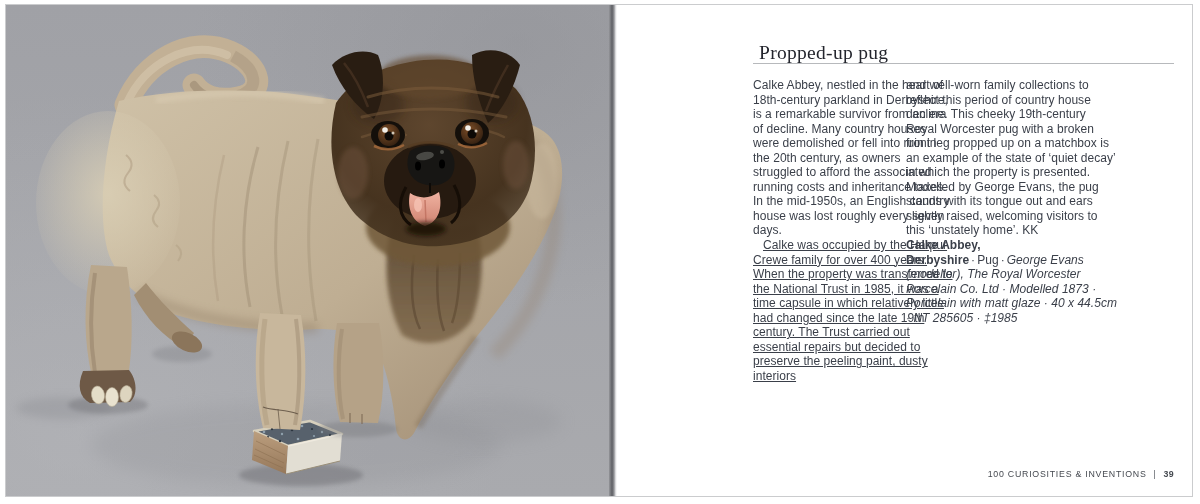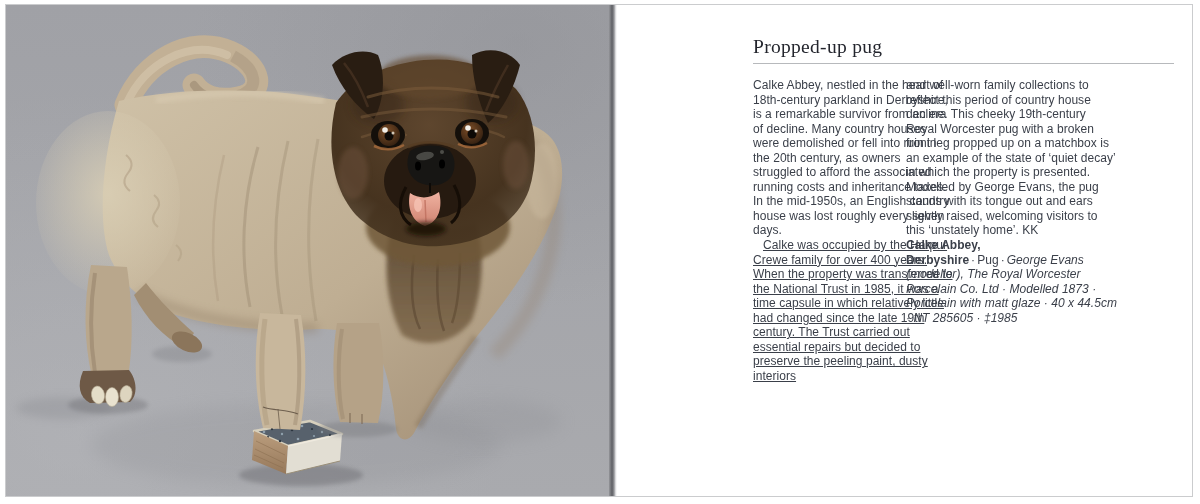--- a/index.html
+++ b/index.html
@@ -15,21 +15,21 @@
     position:absolute; left:0; top:0; width:603px; height:491px; overflow:hidden;
   }
   .photo svg { display:block; width:603px; height:491px; }
   .gutter {
     position:absolute; left:603px; top:0; width:8px; height:491px;
     background:linear-gradient(to right,#95969a 0%,#5e5f64 38%,#8f9094 62%,#e7e7e9 85%,#ffffff 100%);
   }
   .textpage { position:absolute; left:611px; top:0; right:0; bottom:0; background:#fff; }
 
   .title {
-    position:absolute; left:747px; top:30px; margin:0;
+    position:absolute; left:747px; top:30px; margin:6px;
     font-family:"Liberation Serif", serif; font-weight:400;
     font-size:19.5px; line-height:24px; letter-spacing:0.3px; color:#23252d;
   }
   .rule { position:absolute; left:747px; top:58px; width:421px; height:1px; background:#b7b9bc; }
 
   .col { position:absolute; top:73px; }
   .col1 { left:747px; width:200px; }
   .col2 { left:900px; width:211px; }
   .col p {
     margin:0; font-size:12px; line-height:14.55px; letter-spacing:0.04px;
@@ -290,14 +290,15 @@
   <div class="col col1">
     <p>Calke Abbey, nestled in the heart of 18th-century parkland in Derbyshire, is a remarkable survivor from an era of decline. Many country houses were demolished or fell into ruin in the 20th century, as owners struggled to afford the associated running costs and inheritance taxes. In the mid-1950s, an English country house was lost roughly every seven days.</p>
     <p class="indent">Calke was occupied by the Harpur Crewe family for over 400 years. When the property was transferred to the National Trust in 1985, it was a time capsule in which relatively little had changed since the late 19th century. The Trust carried out essential repairs but decided to preserve the peeling paint, dusty interiors</p>
   </div>
 
   <div class="col col2">
     <p>and well-worn family collections to reflect this period of country house decline. This cheeky 19th-century Royal Worcester pug with a broken front leg propped up on a matchbox is an example of the state of ‘quiet decay’ in which the property is presented. Modelled by George Evans, the pug stands with its tongue out and ears slightly raised, welcoming visitors to this ‘unstately home’. KK</p>
     <p class="caption"><span class="b">Calke Abbey, Derbyshire</span><span class="sep">·</span><span>Pug</span><span class="sep">·</span><span class="i">George Evans (modeller), The Royal Worcester Porcelain Co. Ltd · Modelled 1873 · Porcelain with matt glaze · 40 x 44.5cm · NT 285605 · ‡1985</span></p>
   </div>
 
+  <div class="footer"><span>100 CURIOSITIES &amp; INVENTIONS</span><span class="divider">|</span><span class="pagenum">39</span></div>
 
 </div>
 
 </body></html>

